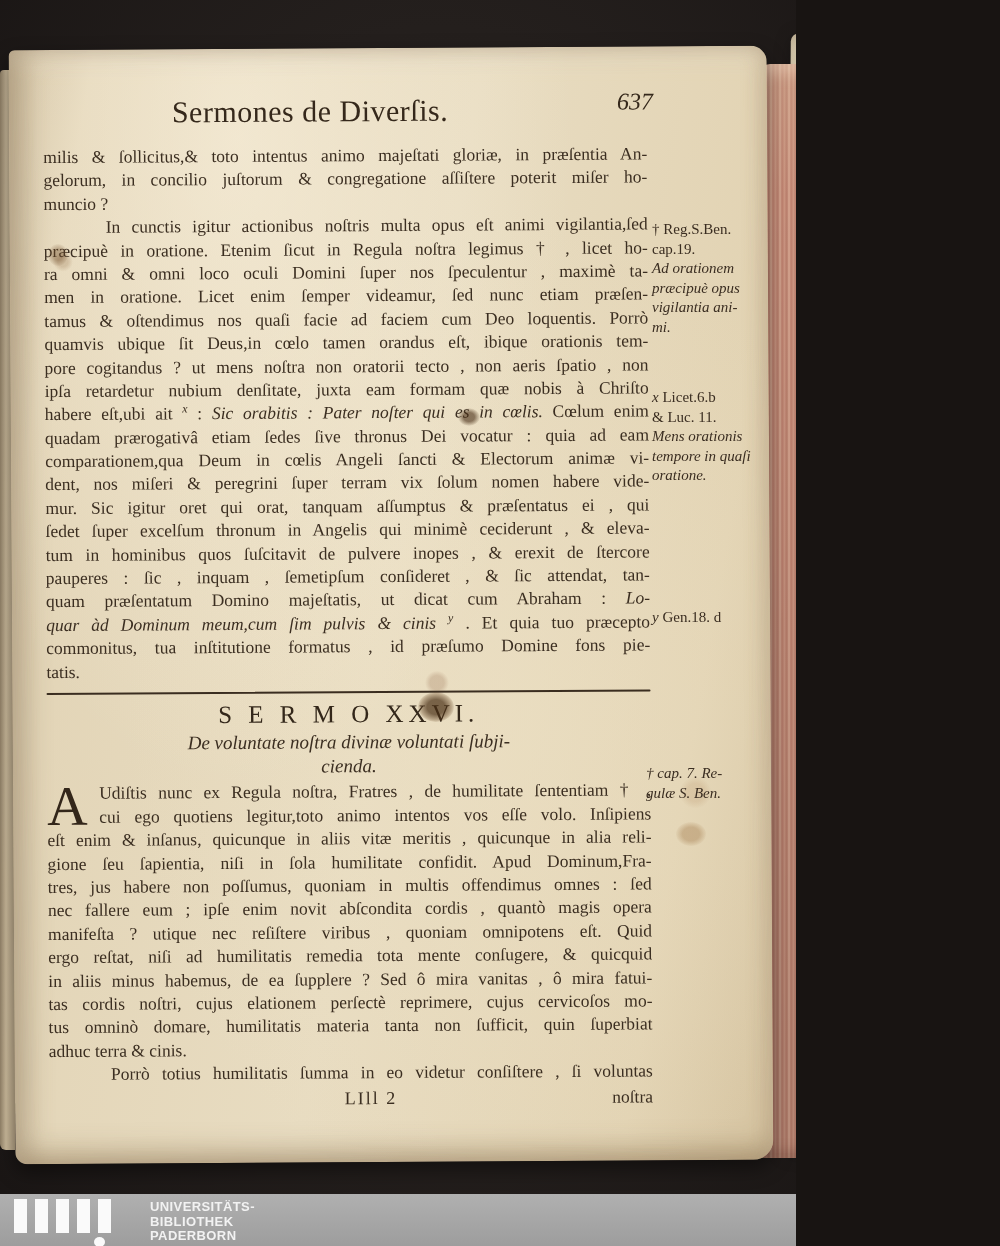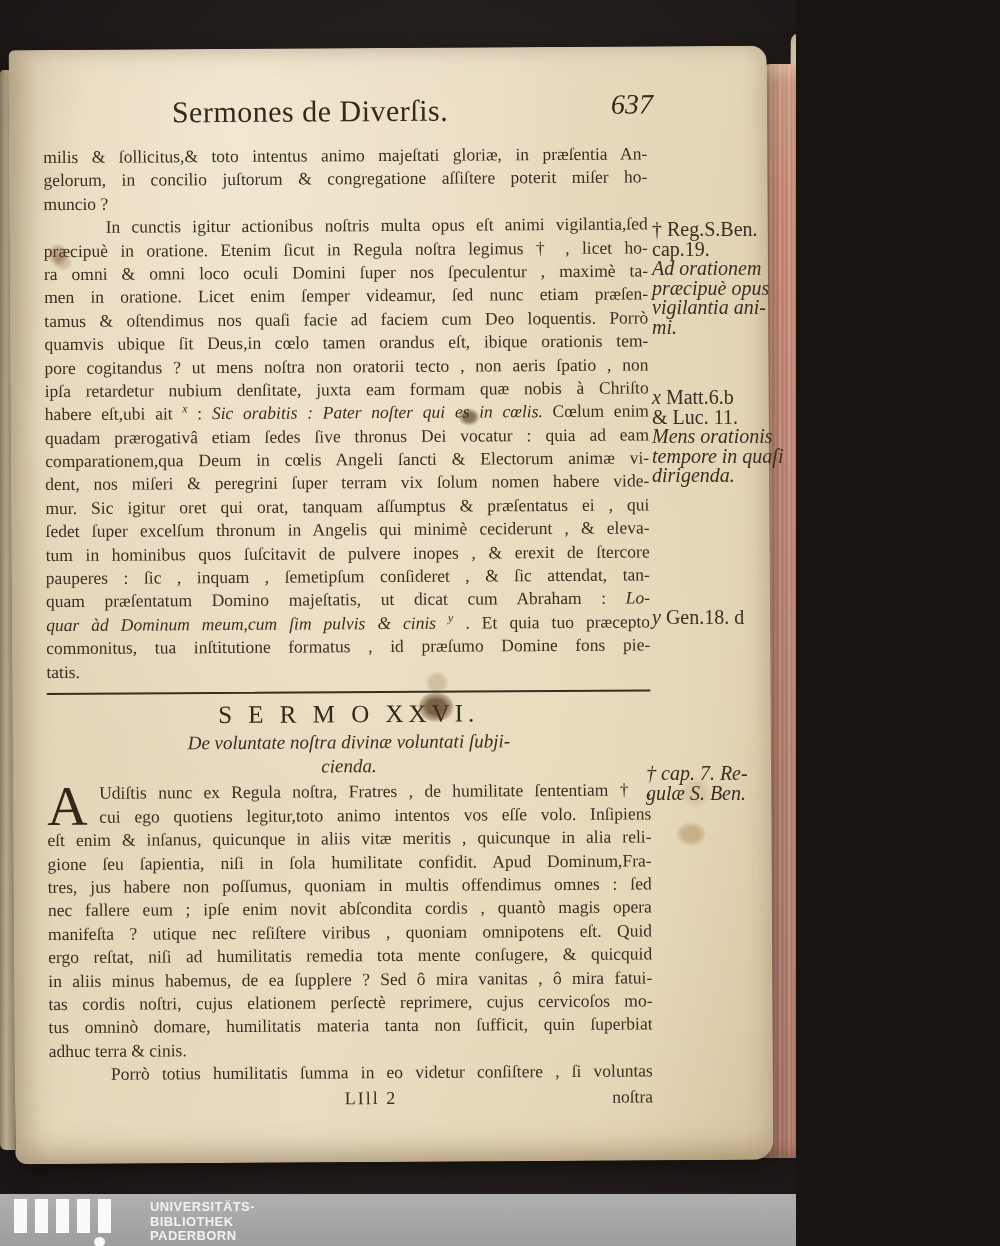--- a/index.html
+++ b/index.html
@@ -59,21 +59,21 @@
     background:radial-gradient(ellipse,rgba(150,105,55,.35) 0 40%,rgba(150,105,55,0) 75%);}
   .blot-left{left:48px;top:244px;width:20px;height:22px;
     background:radial-gradient(ellipse,rgba(110,75,40,.4) 0 35%,rgba(110,75,40,0) 75%);}
   
   .header-row{position:absolute;left:34px;top:46px;width:604px;height:44px;}
   .page-title{
     position:absolute;left:0;right:70px;text-align:center;
     font-size:30px;letter-spacing:.5px;color:#35281b;
   }
   .page-number{
-    position:absolute;right:-6px;top:-4px;font-size:28px;font-style:italic;color:#35281b;
+    position:absolute;right:-6px;top:-4px;font-size:24px;font-style:italic;color:#35281b;
   }
   .text-col{position:absolute;left:34px;top:96px;width:604px;font-size:17.5px;}
   .tline{
     text-align:justify;text-align-last:justify;
     height:23.4px;line-height:23.4px;overflow:hidden;white-space:nowrap;
   }
   .text-col .tline{white-space:normal;}
   .tline.end{text-align-last:left;}
   .tline.ind{text-indent:62px;}
   .it{font-style:italic;}
@@ -90,21 +90,21 @@
   .sermo-para{margin-top:2px;}
   .dropcap{
     float:left;font-size:56px;line-height:44px;height:44px;width:44px;
     margin:2px 8px 0 0;color:#33261a;
   }
   .sig-row{display:flex;height:24px;line-height:24px;margin-top:1px;}
   .sig-left{flex:1;}
   .signature{flex:0 0 auto;margin-left:40px;font-size:18px;letter-spacing:2px;}
   .catchword{flex:1;text-align:right;font-size:17.5px;}
   
-  .note{position:absolute;width:114px;font-size:20px;color:#3a2d21;}
+  .note{position:absolute;width:114px;font-size:15px;color:#3a2d21;}
   .note .tline{text-align:left;text-align-last:left;height:19.5px;line-height:19.5px;white-space:nowrap;overflow:visible;}
   .note1{left:652px;top:220px;}
   .note2{left:652px;top:388px;}
   .note3{left:652px;top:608px;}
   .note4{left:646px;top:764px;width:126px;font-style:italic;}
   
   .stamp-bar{
     position:absolute;left:0;top:1194px;width:1000px;height:52px;
     background:linear-gradient(180deg,#b0b0b0,#9d9d9d);
   }
@@ -199,25 +199,25 @@
 
   <div class="note note1">
       <div class="tline"><span>† Reg.S.Ben.</span></div>
       <div class="tline"><span>cap.19.</span></div>
       <div class="tline"><span class="it">Ad orationem</span></div>
       <div class="tline"><span class="it">præcipuè opus</span></div>
       <div class="tline"><span class="it">vigilantia ani-</span></div>
       <div class="tline"><span class="it">mi.</span></div>
     </div>
   <div class="note note2">
-      <div class="tline"><span class="it">x </span><span>Matt.6.b</span></div>
+      <div class="tline"><span class="it">x </span><span>Licet.6.b</span></div>
       <div class="tline"><span>&amp; Luc. 11.</span></div>
       <div class="tline"><span class="it">Mens orationis</span></div>
       <div class="tline"><span class="it">tempore in quaſi</span></div>
-      <div class="tline"><span class="it">dirigenda.</span></div>
+      <div class="tline"><span class="it">oratione.</span></div>
     </div>
   <div class="note note3">
       <div class="tline"><span class="it">y </span><span>Gen.18. d</span></div>
     </div>
   <div class="note note4">
       <div class="tline"><span>† cap. 7. Re-</span></div>
       <div class="tline"><span>gulæ S. Ben.</span></div>
     </div>
 
   <div class="blot blot-xxvi"></div>

